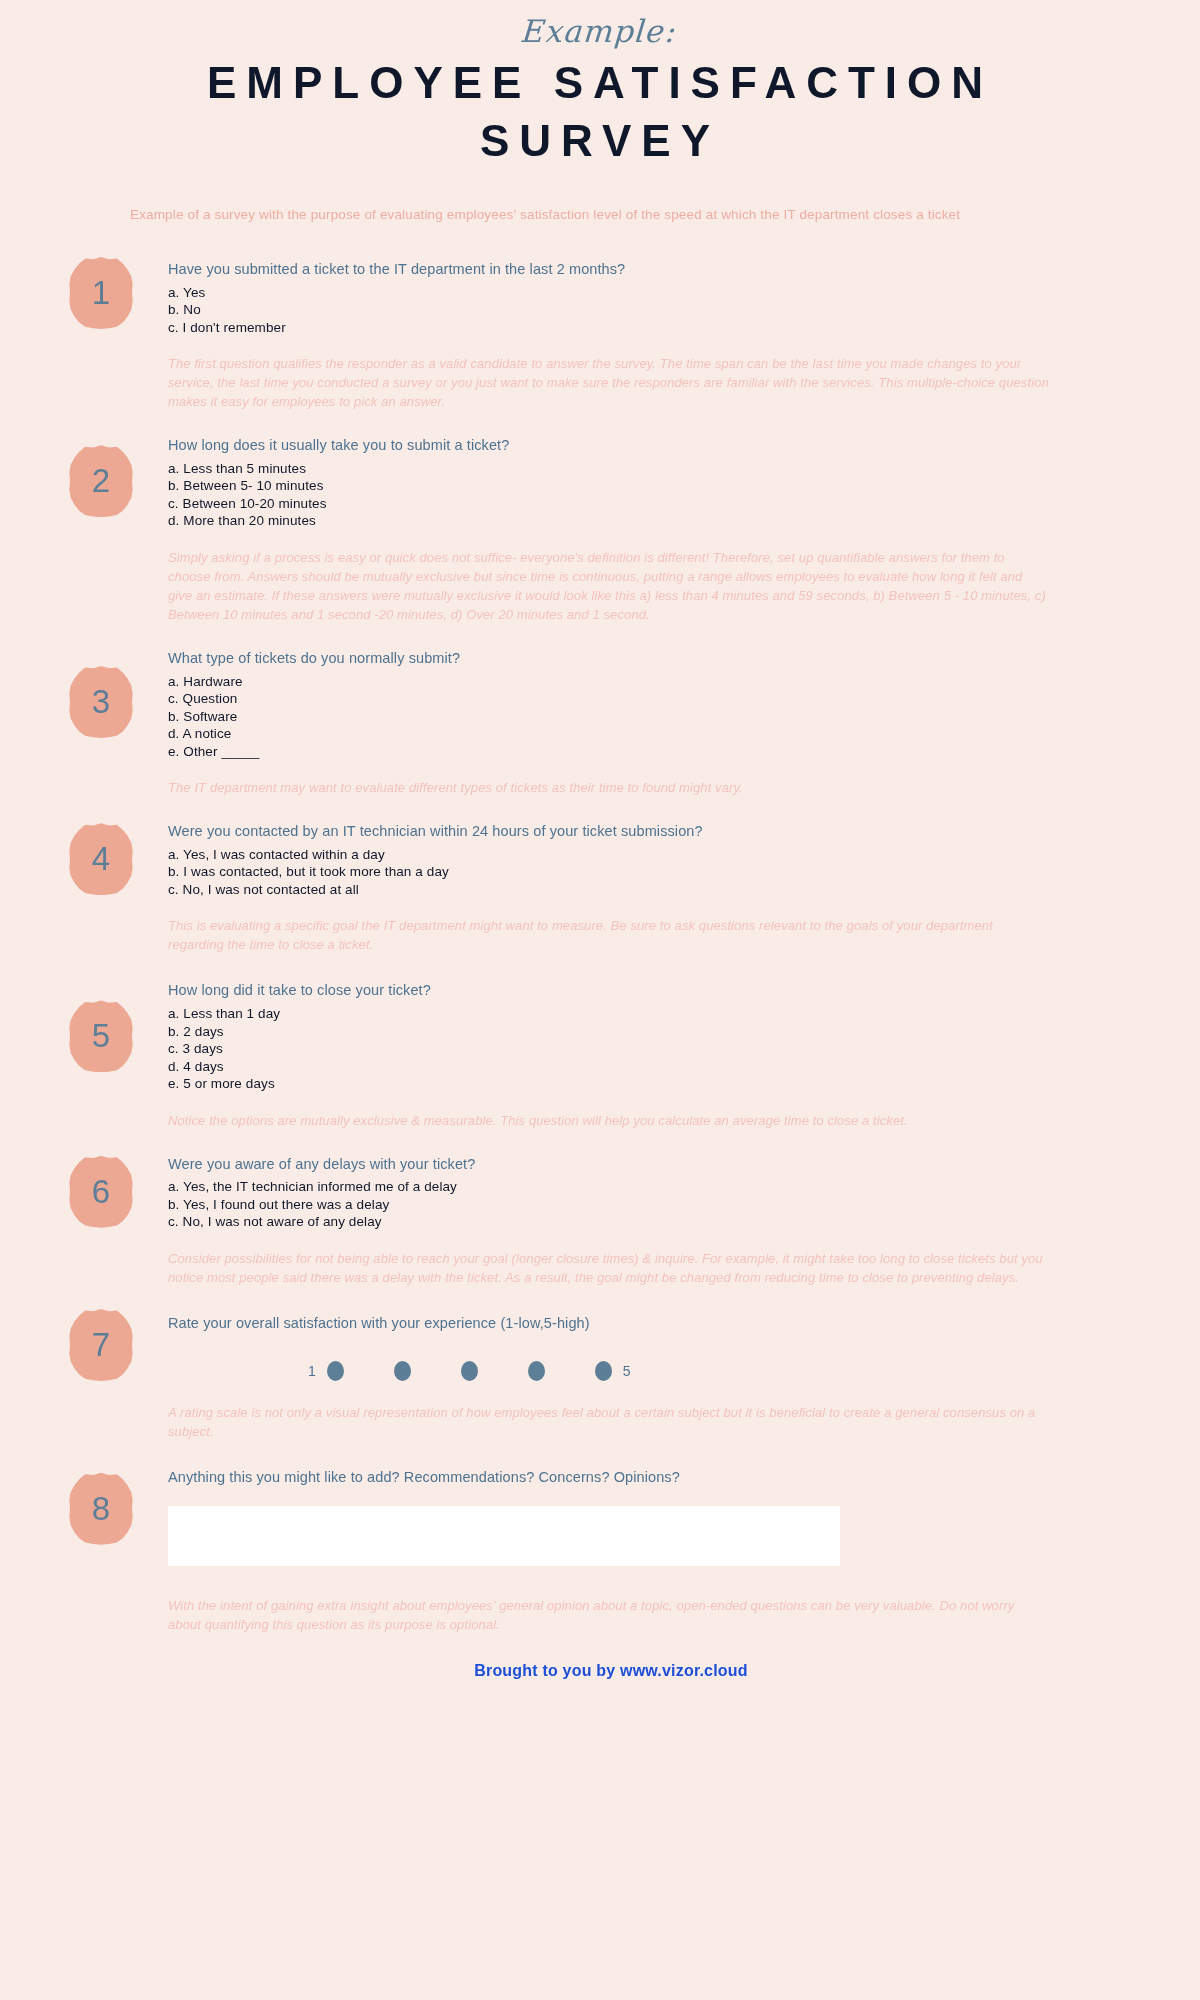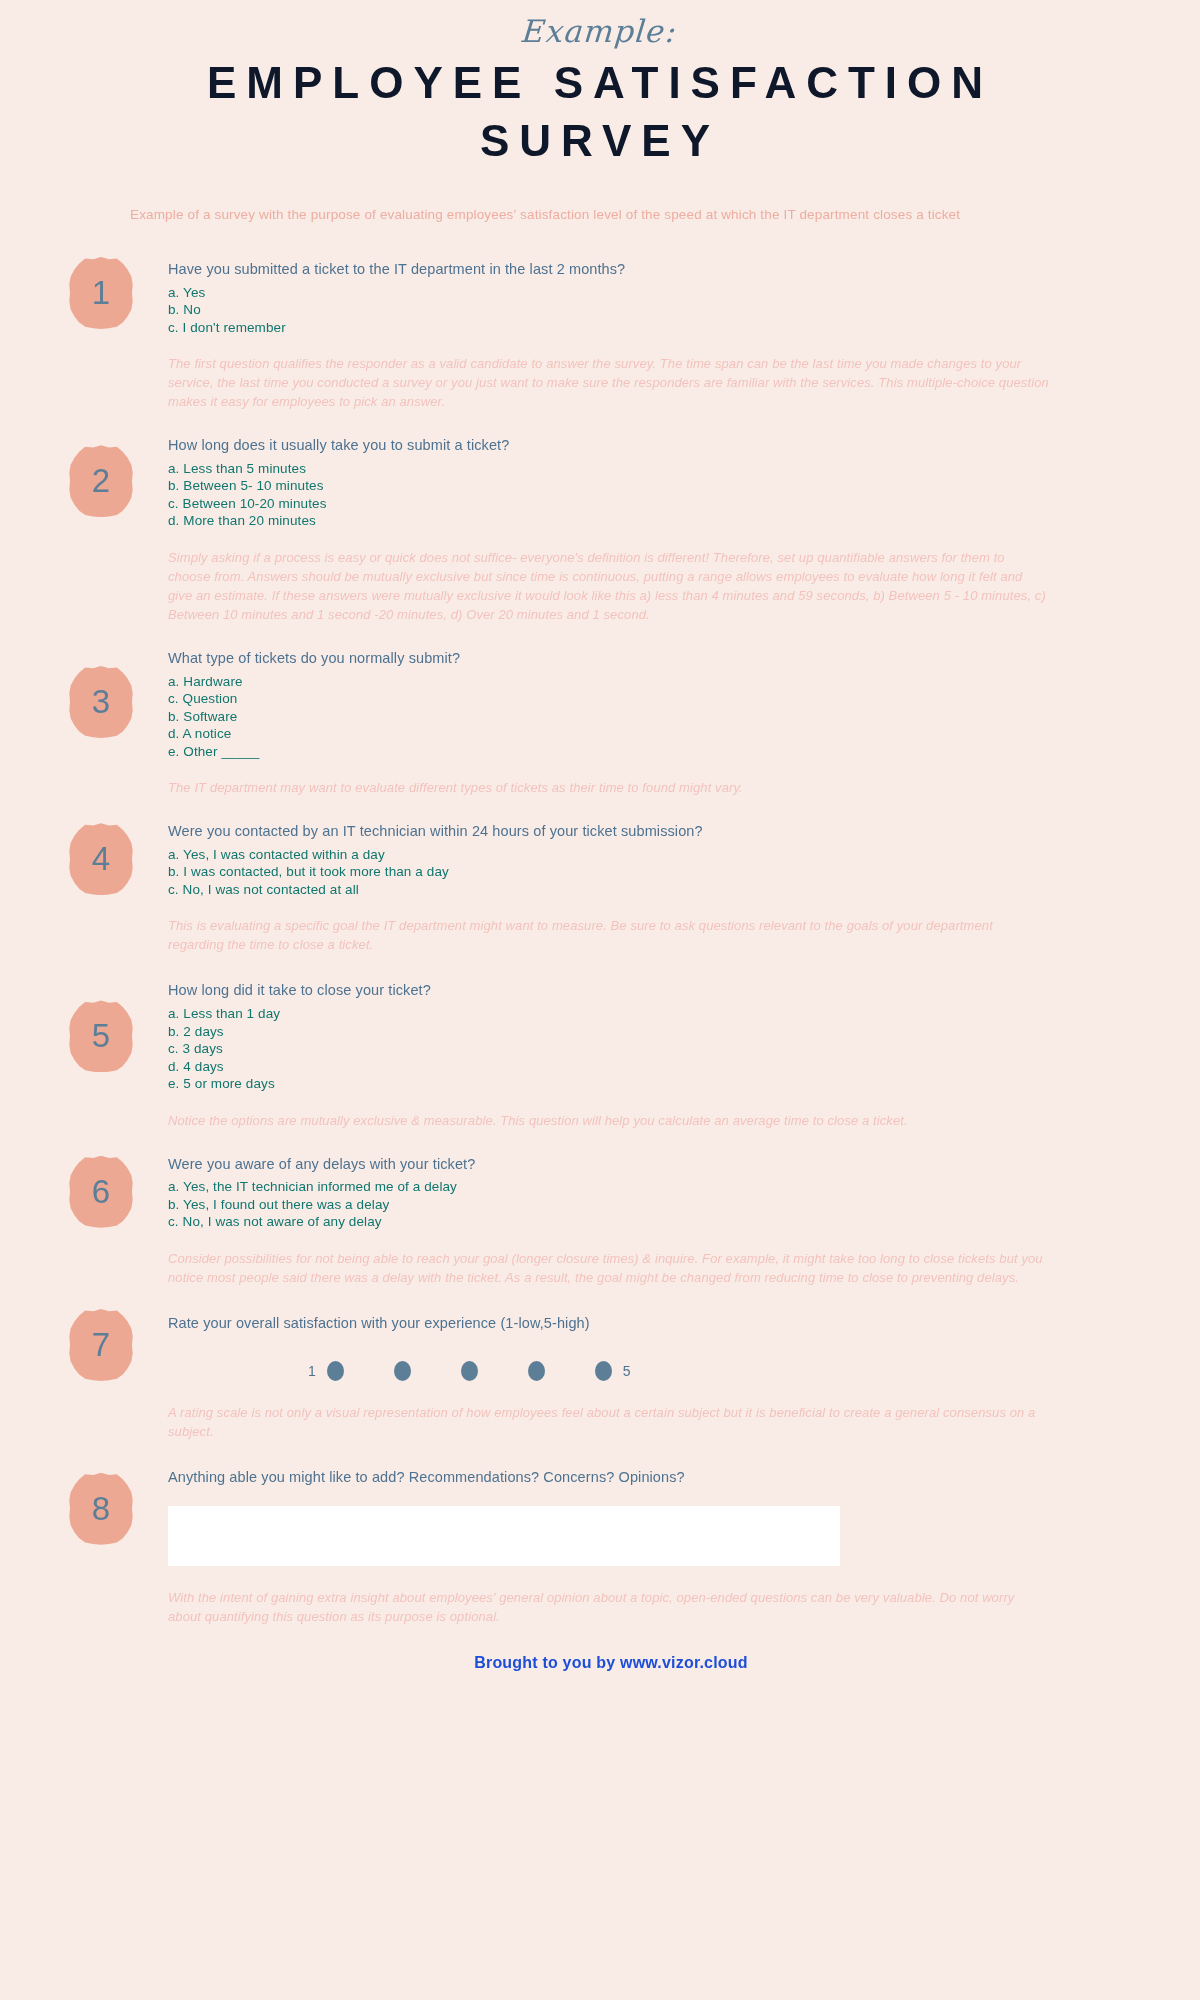--- a/index.html
+++ b/index.html
@@ -93,21 +93,21 @@
   .qtext {
     font-size: 14.5px;
     font-weight: normal;
     color: #4d7291;
     line-height: 1.5;
     margin: 0 0 3px 0;
     letter-spacing: 0.1px;
   }
   .opt {
     font-size: 13.5px;
-    color: #0f766e;
+    color: #0f172a;
     line-height: 17.5px;
     letter-spacing: 0.1px;
   }
   .note {
     margin-top: 18px;
     font-size: 13px;
     font-style: italic;
     color: #f3c2bd;
     line-height: 19px;
     letter-spacing: 0.1px;
@@ -258,23 +258,23 @@
           <span class="dot-edge-gap"></span>
           <span class="rating-end">5</span>
         </div>
         <div class="note" style="margin-top:22px;">A rating scale is not only a visual representation of how employees feel about a certain subject but it is beneficial to create a general consensus on a subject.</div>
       </div>
     </div>
 
     <div class="qrow" style="margin-top:26px;">
       <div class="badge" style="top:6px;">8</div>
       <div class="qbody">
-        <div class="qtext">Anything able you might like to add? Recommendations? Concerns? Opinions?</div>
+        <div class="qtext">Anything this you might like to add? Recommendations? Concerns? Opinions?</div>
         <div class="textbox" placeholder=""></div>
-        <div class="note" style="margin-top:22px;">With the intent of gaining extra insight about employees' general opinion about a topic, open-ended questions can be very valuable. Do not worry about quantifying this question as its purpose is optional.</div>
+        <div class="note" style="margin-top:30px;">With the intent of gaining extra insight about employees' general opinion about a topic, open-ended questions can be very valuable. Do not worry about quantifying this question as its purpose is optional.</div>
       </div>
     </div>
 
   </div>
 
   <div class="footer">Brought to you by www.vizor.cloud</div>
 
 </div>
 
 </body></html>

